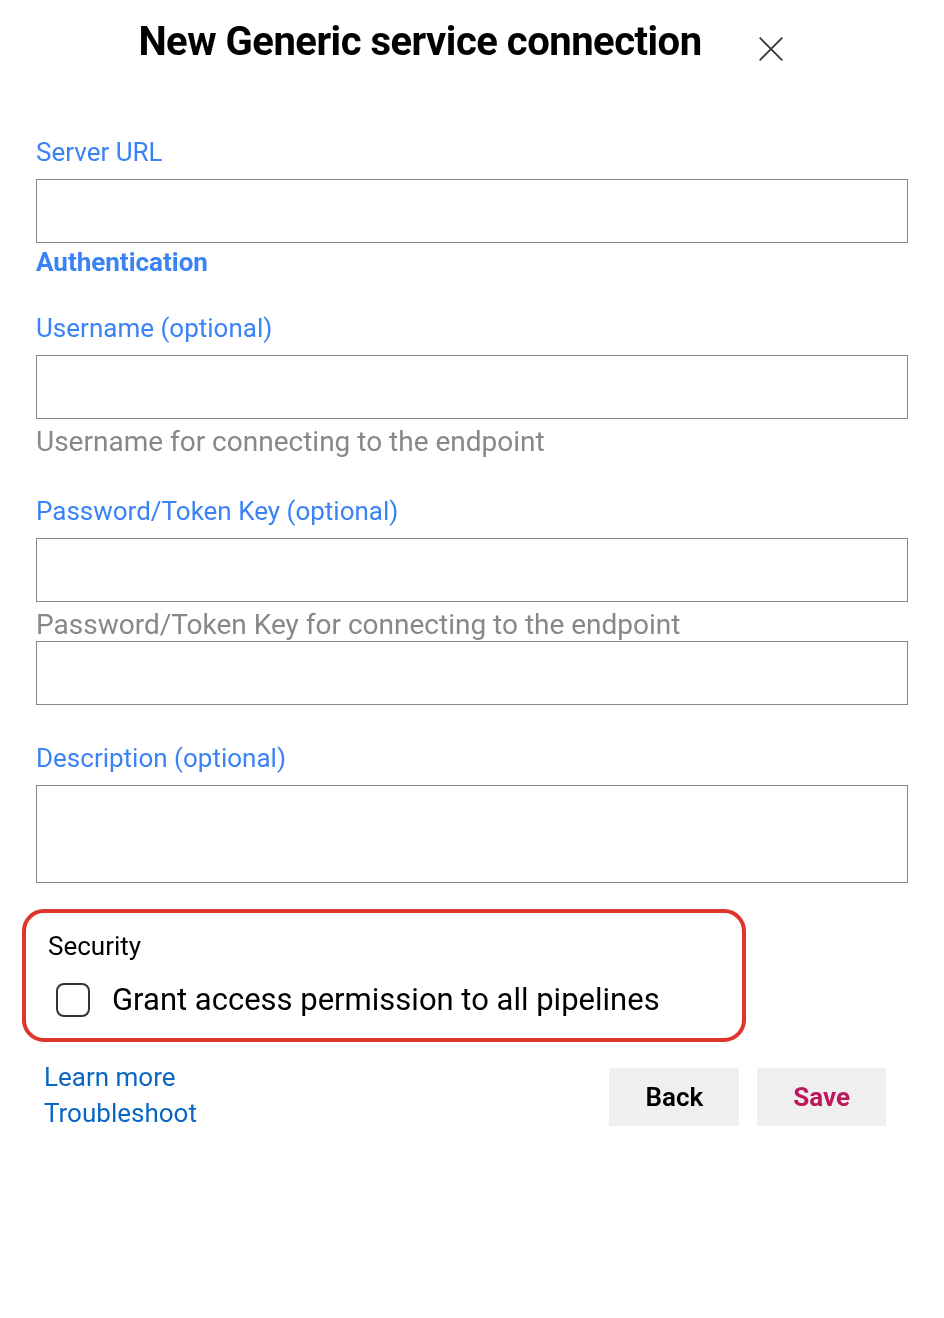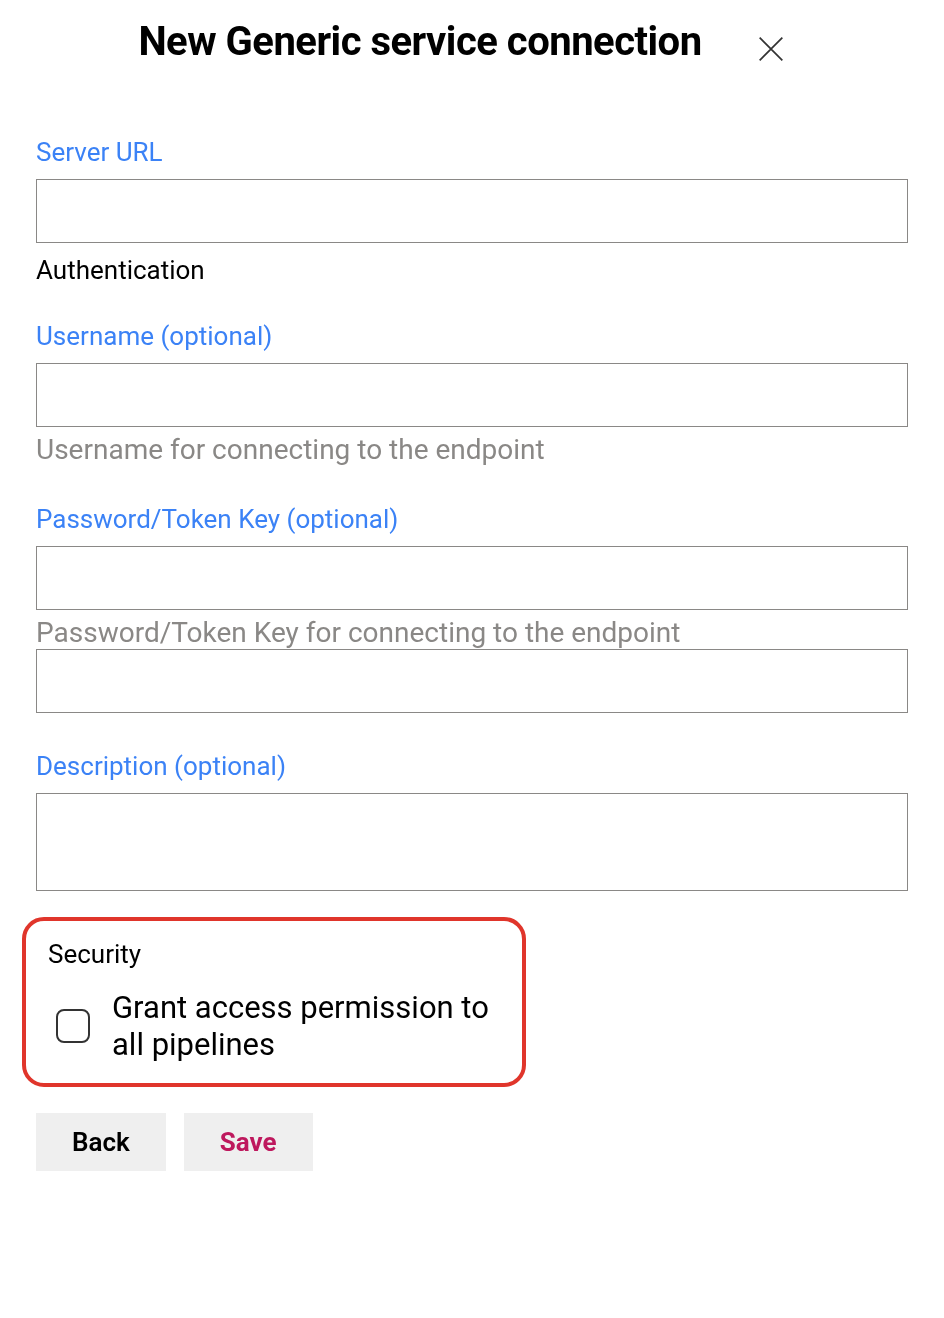--- a/index.html
+++ b/index.html
@@ -55,44 +55,44 @@
       width: 100%;
       height: 64px;
       border: 1px solid #8a8886;
       background: #fff;
       font-size: 22px;
       padding: 0 12px;
       color: #000;
     }
     .section-heading {
       font-size: 26px;
-      font-weight: 400;
-      color: #000000;
-      margin-top: 12px;
+      font-weight: 700;
+      color: #3b82f6;
+      margin-top: 4px;
       margin-bottom: 36px;
     }
     .helper-text {
       font-size: 28px;
       color: #8a8886;
       margin-top: 6px;
       margin-bottom: 0;
     }
     .group {
       margin-bottom: 38px;
     }
     .group-tight {
       margin-bottom: 0;
     }
     .highlight-box {
       border: 4px solid #e0352b;
       border-radius: 22px;
       padding: 18px 22px 20px 22px;
       margin-top: 22px;
       margin-left: -14px;
-      width: 504px;
+      width: 724px;
     }
     .security-heading {
       font-size: 26px;
       font-weight: 400;
       margin-bottom: 20px;
     }
     .checkbox-row {
       display: flex;
       align-items: center;
       gap: 22px;
@@ -205,19 +205,23 @@
 
   <div class="highlight-box">
     <div class="security-heading">Security</div>
     <div class="checkbox-row">
       <input type="checkbox" class="checkbox" id="grant-cb" style="">
       <label for="grant-cb" class="checkbox-label">Grant access permission to all pipelines</label>
     </div>
   </div>
 
   <div class="footer">
+    <div class="links">
+      <a class="link">Learn more</a>
+      <a class="link">Troubleshoot</a>
+    </div>
     <div class="buttons">
       <button class="btn btn-back">Back</button>
       <button class="btn btn-save">Save</button>
     </div>
   </div>
 
 </div>
 
 </body></html>

